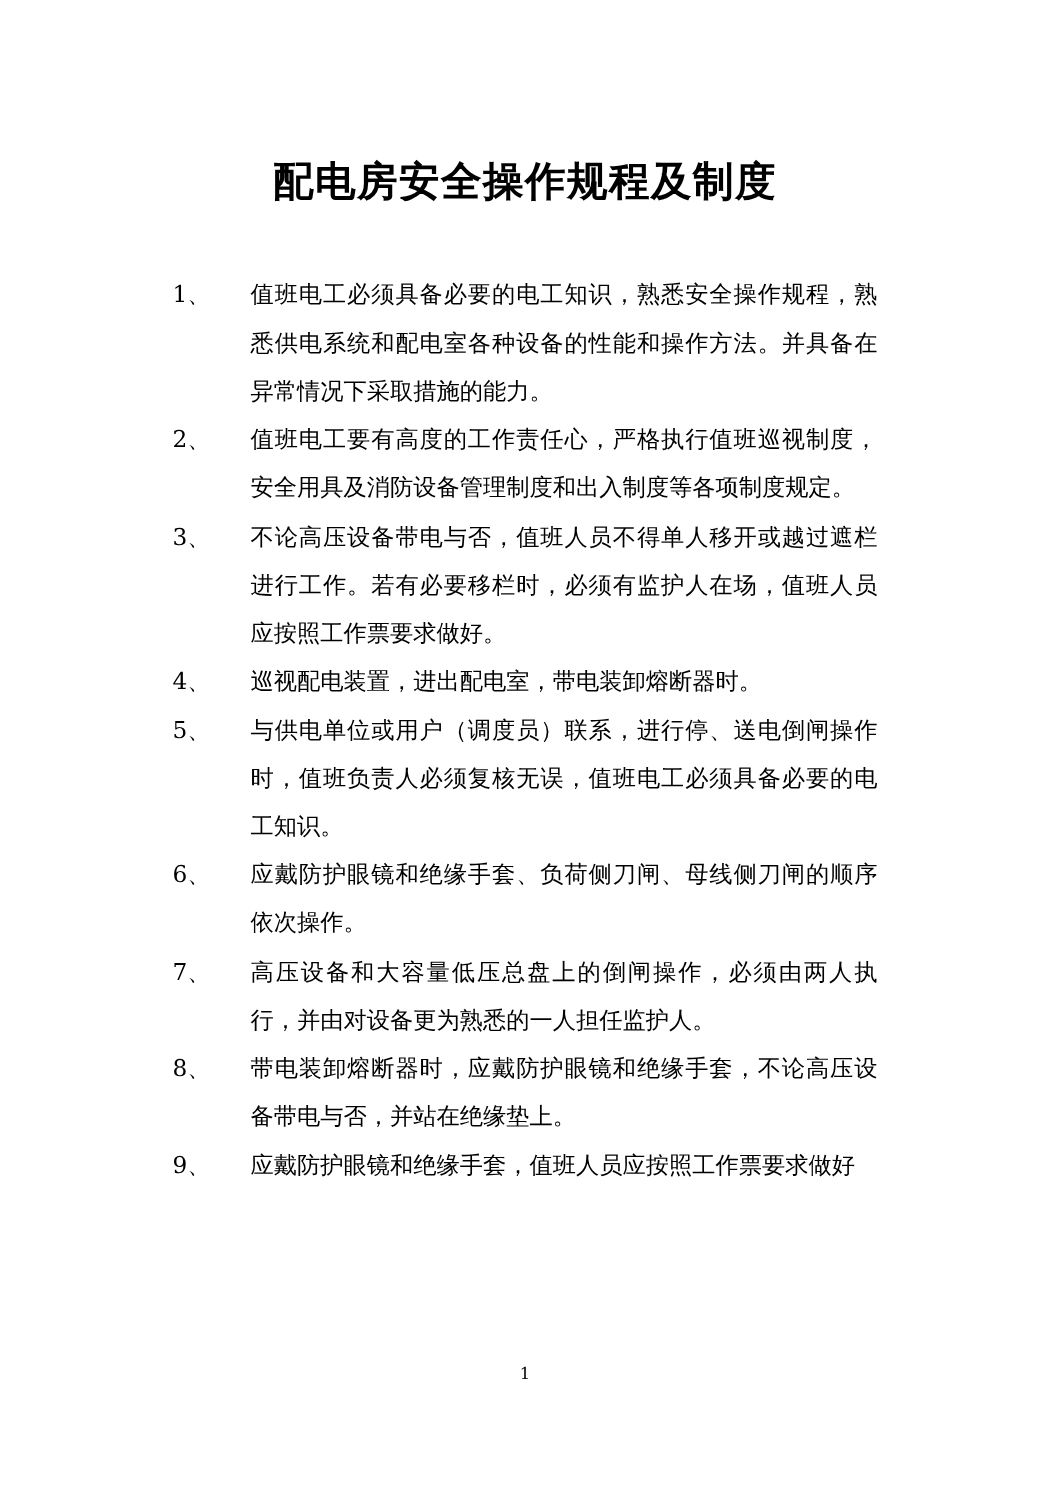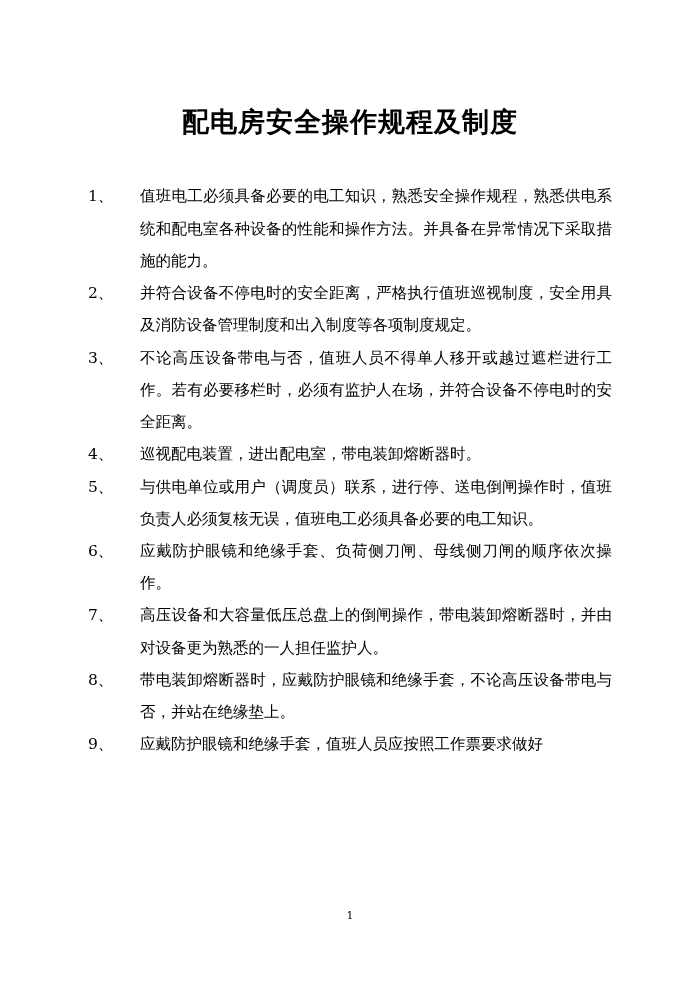--- a/index.html
+++ b/index.html
@@ -12,21 +12,21 @@
     background: #ffffff;
     font-family: "DejaVu Sans", sans-serif;
     color: #000000;
     overflow: hidden;
   }
   .page {
     position: relative;
     width: 700px;
     height: 990px;
     box-sizing: border-box;
-    padding: 0 88px;
+    padding: 0 115px;
   }
   .doc-title {
     text-align: center;
     font-family: "DejaVu Serif", serif;
     font-size: 27px;
     font-weight: bold;
     letter-spacing: 1px;
     margin: 0;
     padding-top: 106px;
     line-height: 1.2;
@@ -73,46 +73,46 @@
 
   <div class="clauses">
 
     <div class="clause">
       <span class="clause-num">1、</span>
       <span class="clause-text">值班电工必须具备必要的电工知识，熟悉安全操作规程，熟悉供电系统和配电室各种设备的性能和操作方法。并具备在异常情况下采取措施的能力。</span>
     </div>
 
     <div class="clause">
       <span class="clause-num">2、</span>
-      <span class="clause-text">并符合设备不停电时的安全距离，严格执行值班巡视制度，安全用具及消防设备管理制度和出入制度等各项制度规定。</span>
+      <span class="clause-text">值班电工要有高度的工作责任心，严格执行值班巡视制度，安全用具及消防设备管理制度和出入制度等各项制度规定。</span>
     </div>
 
     <div class="clause">
       <span class="clause-num">3、</span>
-      <span class="clause-text">不论高压设备带电与否，值班人员不得单人移开或越过遮栏进行工作。若有必要移栏时，必须有监护人在场，并符合设备不停电时的安全距离。</span>
+      <span class="clause-text">不论高压设备带电与否，值班人员不得单人移开或越过遮栏进行工作。若有必要移栏时，必须有监护人在场，值班人员应按照工作票要求做好。</span>
     </div>
 
     <div class="clause">
       <span class="clause-num">4、</span>
       <span class="clause-text">巡视配电装置，进出配电室，带电装卸熔断器时。</span>
     </div>
 
     <div class="clause">
       <span class="clause-num">5、</span>
       <span class="clause-text">与供电单位或用户（调度员）联系，进行停、送电倒闸操作时，值班负责人必须复核无误，值班电工必须具备必要的电工知识。</span>
     </div>
 
     <div class="clause">
       <span class="clause-num">6、</span>
       <span class="clause-text">应戴防护眼镜和绝缘手套、负荷侧刀闸、母线侧刀闸的顺序依次操作。</span>
     </div>
 
     <div class="clause">
       <span class="clause-num">7、</span>
-      <span class="clause-text">高压设备和大容量低压总盘上的倒闸操作，带电装卸熔断器时，并由对设备更为熟悉的一人担任监护人。</span>
+      <span class="clause-text">高压设备和大容量低压总盘上的倒闸操作，必须由两人执行，并由对设备更为熟悉的一人担任监护人。</span>
     </div>
 
     <div class="clause">
       <span class="clause-num">8、</span>
       <span class="clause-text">带电装卸熔断器时，应戴防护眼镜和绝缘手套，不论高压设备带电与否，并站在绝缘垫上。</span>
     </div>
 
     <div class="clause">
       <span class="clause-num">9、</span>
       <span class="clause-text">应戴防护眼镜和绝缘手套，值班人员应按照工作票要求做好</span>

